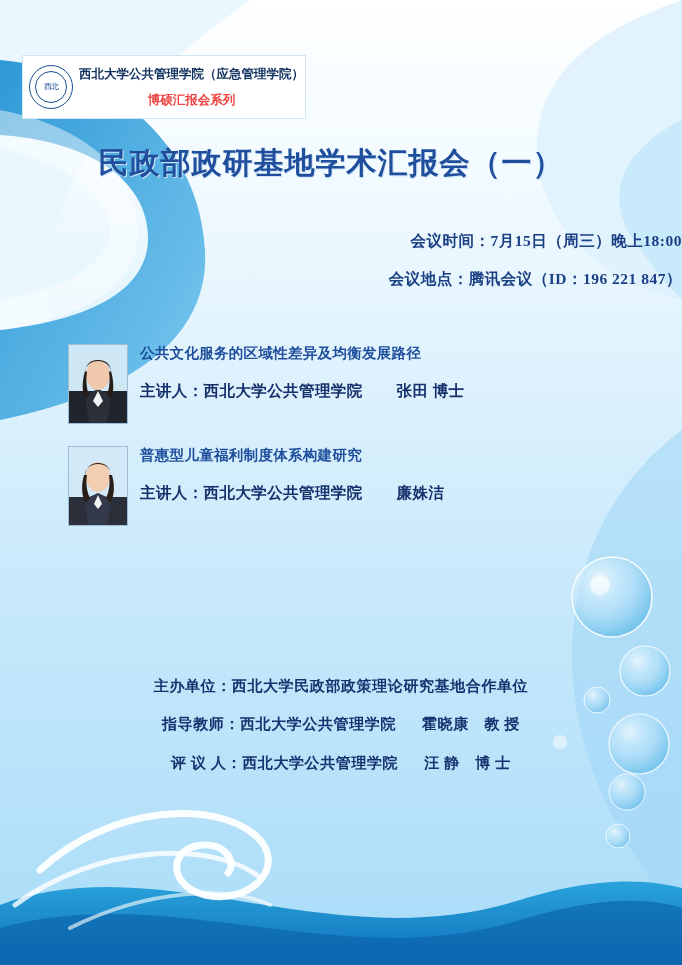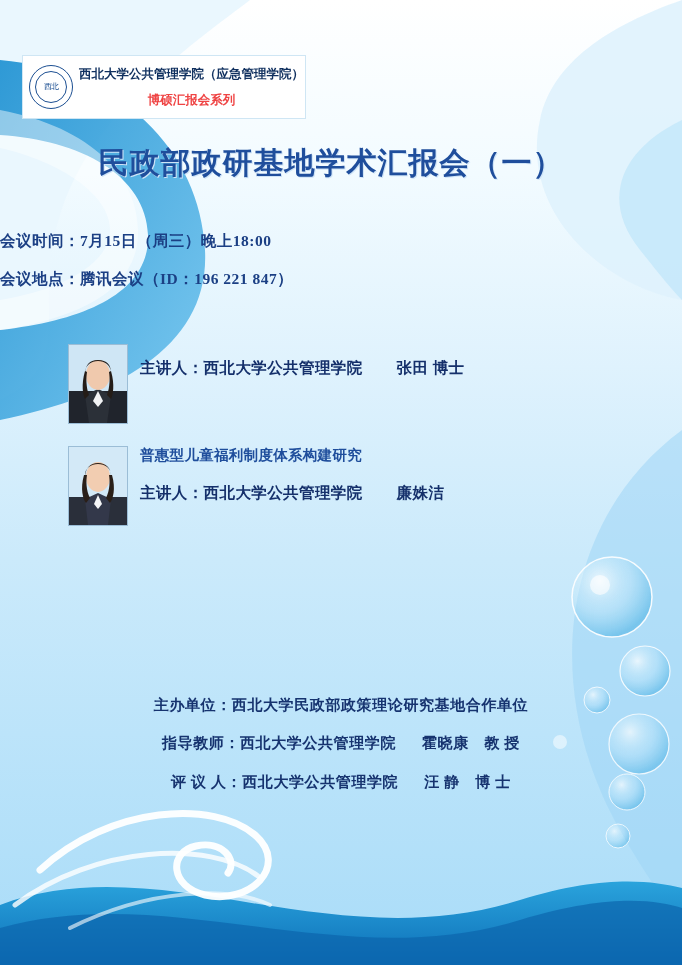--- a/index.html
+++ b/index.html
@@ -115,21 +115,21 @@
     font-family: "Liberation Serif", serif;
     text-shadow: 1px 1px 0 #cfe4f7;
   }
 
   
   .meta {
     position: absolute;
     left: 0;
     top: 222px;
     width: 682px;
-    text-align: left;
+    text-align: right;
   }
   .meta-line {
     font-size: 15.5px;
     color: #1b3f84;
     font-weight: bold;
     font-family: "Liberation Serif", serif;
     line-height: 2.45;
     letter-spacing: 0.5px;
   }
 
@@ -182,21 +182,21 @@
     white-space: nowrap;
   }
   .presenter .name {
     margin-left: 34px;
   }
 
   
   .organizers {
     position: absolute;
     left: 0;
-    top: 686px;
+    top: 667px;
     width: 682px;
     text-align: center;
   }
   .org-line {
     font-size: 15px;
     color: #16336f;
     font-weight: bold;
     font-family: "Liberation Serif", serif;
     line-height: 2.55;
     letter-spacing: 0.6px;
@@ -302,20 +302,21 @@
           <rect y="46" width="58" height="32" fill="#20242c"></rect>
           <path d="M29 44 L16 50 L20 78 L38 78 L42 50 Z" fill="#2b3038"></path>
           <path d="M29 46 L24 56 L29 62 L34 56 Z" fill="#f2f3f5"></path>
           <ellipse cx="29" cy="30" rx="12" ry="15" fill="#f0c9ad"></ellipse>
           <path d="M16 28 C16 12 42 12 42 28 C42 20 38 15 29 15 C20 15 17 20 16 28 Z" fill="#241c17"></path>
           <path d="M16 26 C12 40 14 50 16 54 L20 50 C17 42 17 33 18 27 Z" fill="#241c17"></path>
           <path d="M42 26 C46 40 44 50 42 54 L38 50 C41 42 41 33 40 27 Z" fill="#241c17"></path>
         </svg>
       </div>
       <div class="speaker-text">
+        <div class="topic">公共文化服务的区域性差异及均衡发展路径</div>
         <div class="presenter">
           <span>主讲人：</span><span>西北大学公共管理学院</span><span class="name">张田 博士</span>
         </div>
       </div>
     </div>
 
 
     <div class="speaker-row">
       <div class="photo">
         <svg width="58" height="78" viewBox="0 0 58 78">

